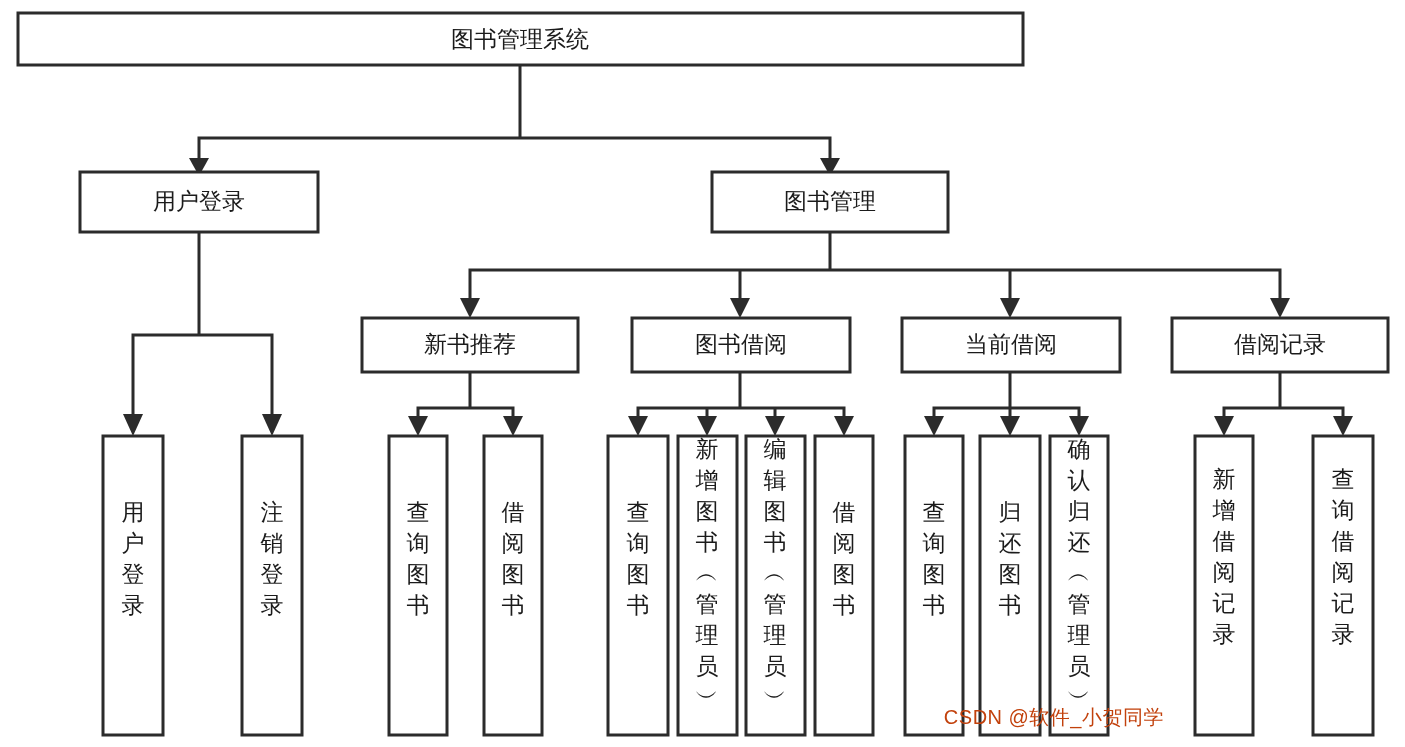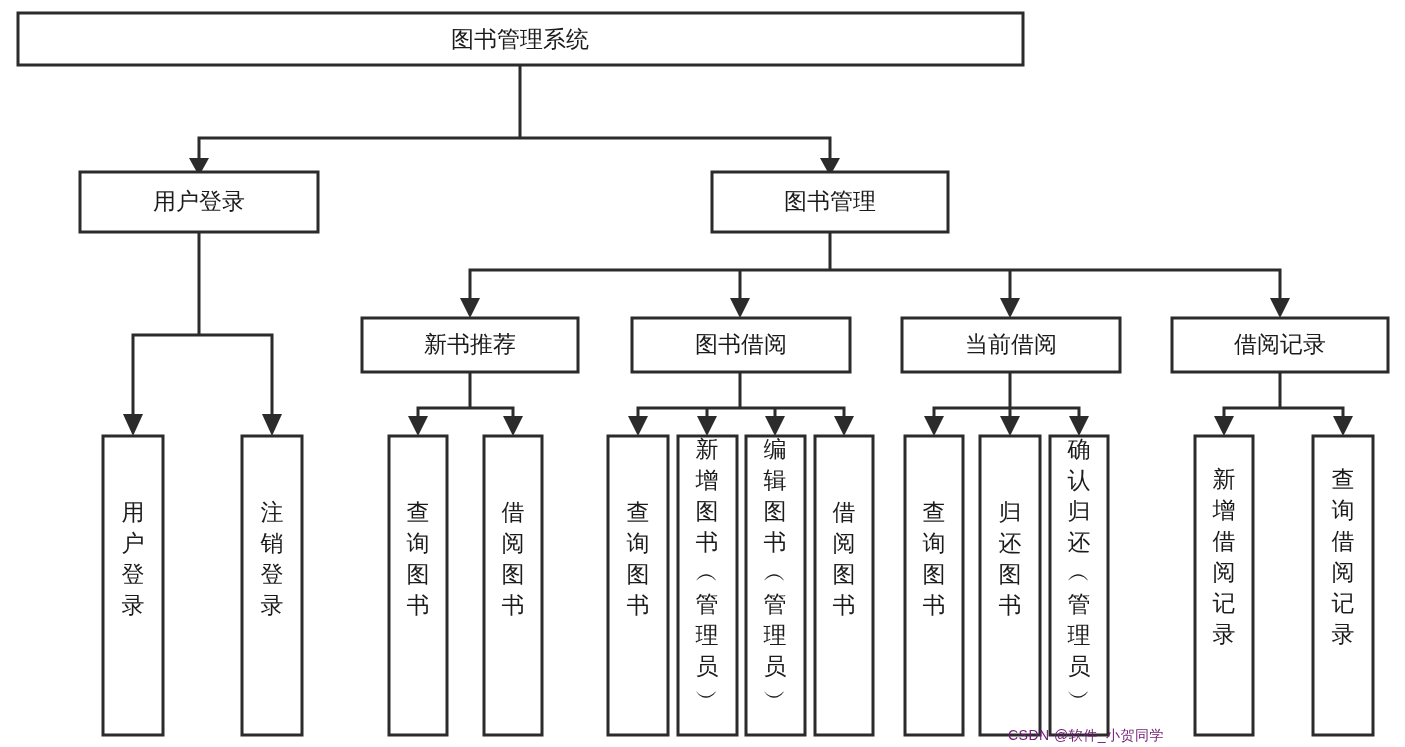--- a/index.html
+++ b/index.html
@@ -53,24 +53,24 @@
     fill: none;
     stroke-linecap: square;
   }
   .arrow-head {
     fill: #2b2b2b;
     stroke: none;
   }
   .watermark-text {
     position: absolute;
     right: 10px;
-    bottom: 2px;
-    font-family: "Liberation Sans", "DejaVu Sans", sans-serif;
-    font-size: 14px;
-    color: #701a75;
+    bottom: 16px;
+    font-family: "Liberation Sans", "DejaVu Sans", sans-serif;
+    font-size: 20px;
+    color: #c2410c;
     white-space: nowrap;
     letter-spacing: 0.5px;
     user-select: none;
   }
 </style>
 </head>
 <body>
 
 <div id="diagram-root">
 

